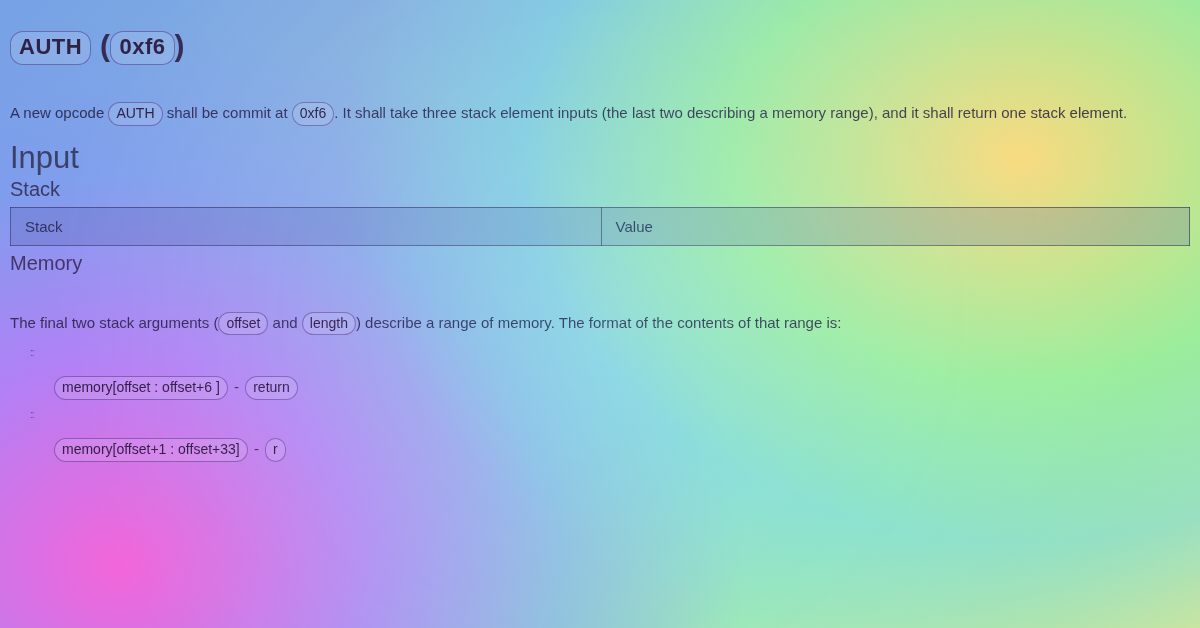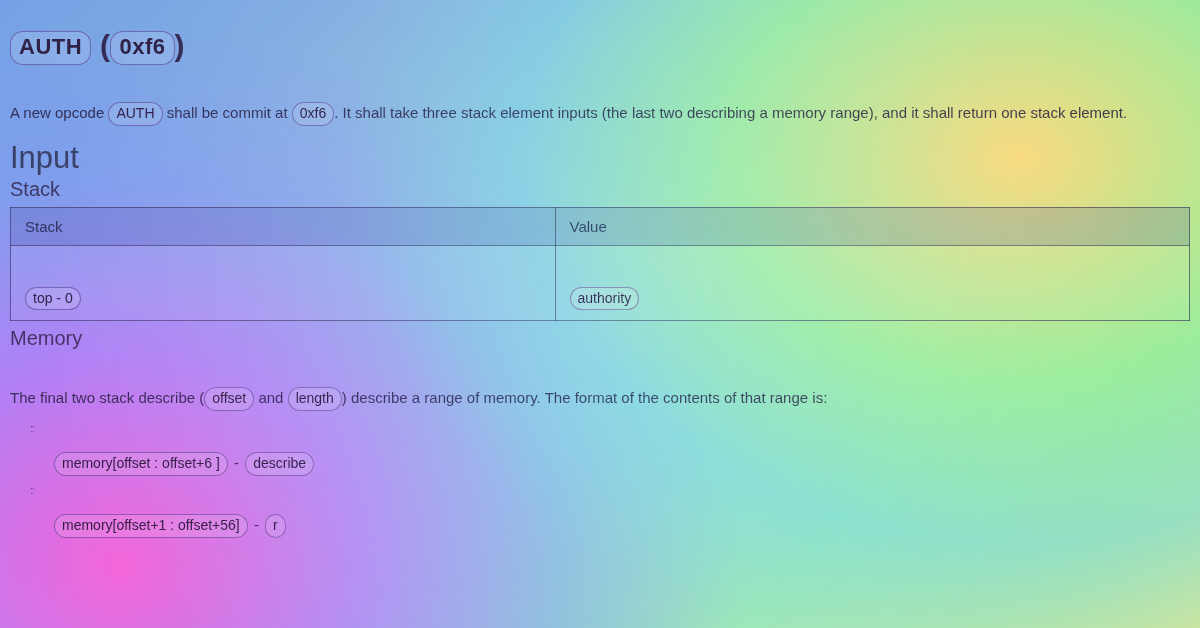--- a/index.html
+++ b/index.html
@@ -127,39 +127,35 @@
 <h3 class="sub">Stack</h3>
 
 <table class="stk">
   <thead>
     <tr>
       <th>Stack</th>
       <th>Value</th>
     </tr>
   </thead>
   <tbody>
-    <tr>
-      <td><span class="code-chip">top - 0</span></td>
-      <td><span class="code-chip">authority</span></td>
-    </tr>
   </tbody>
 </table>
 
 <h3 class="sub" style="">Memory</h3>
 
 <p class="desc">
-  <span>The final two stack describe (</span><span class="code-chip">offset</span><span> and </span><span class="code-chip">length</span><span>) describe a range of memory. The format of the contents of that range is:</span>
+  <span>The final two stack arguments (</span><span class="code-chip">offset</span><span> and </span><span class="code-chip">length</span><span>) describe a range of memory. The format of the contents of that range is:</span>
 </p>
 
 <ul class="mem">
   <li>
     <span class="code-chip">memory[offset : offset+6 ]</span>
     <span class="dash">-</span>
-    <span class="code-chip">describe</span>
+    <span class="code-chip">return</span>
   </li>
   <li>
-    <span class="code-chip">memory[offset+1 : offset+56]</span>
+    <span class="code-chip">memory[offset+1 : offset+33]</span>
     <span class="dash">-</span>
     <span class="code-chip">r</span>
   </li>
 </ul>
 
 <div id="overlay"></div>
 
 </body></html>

